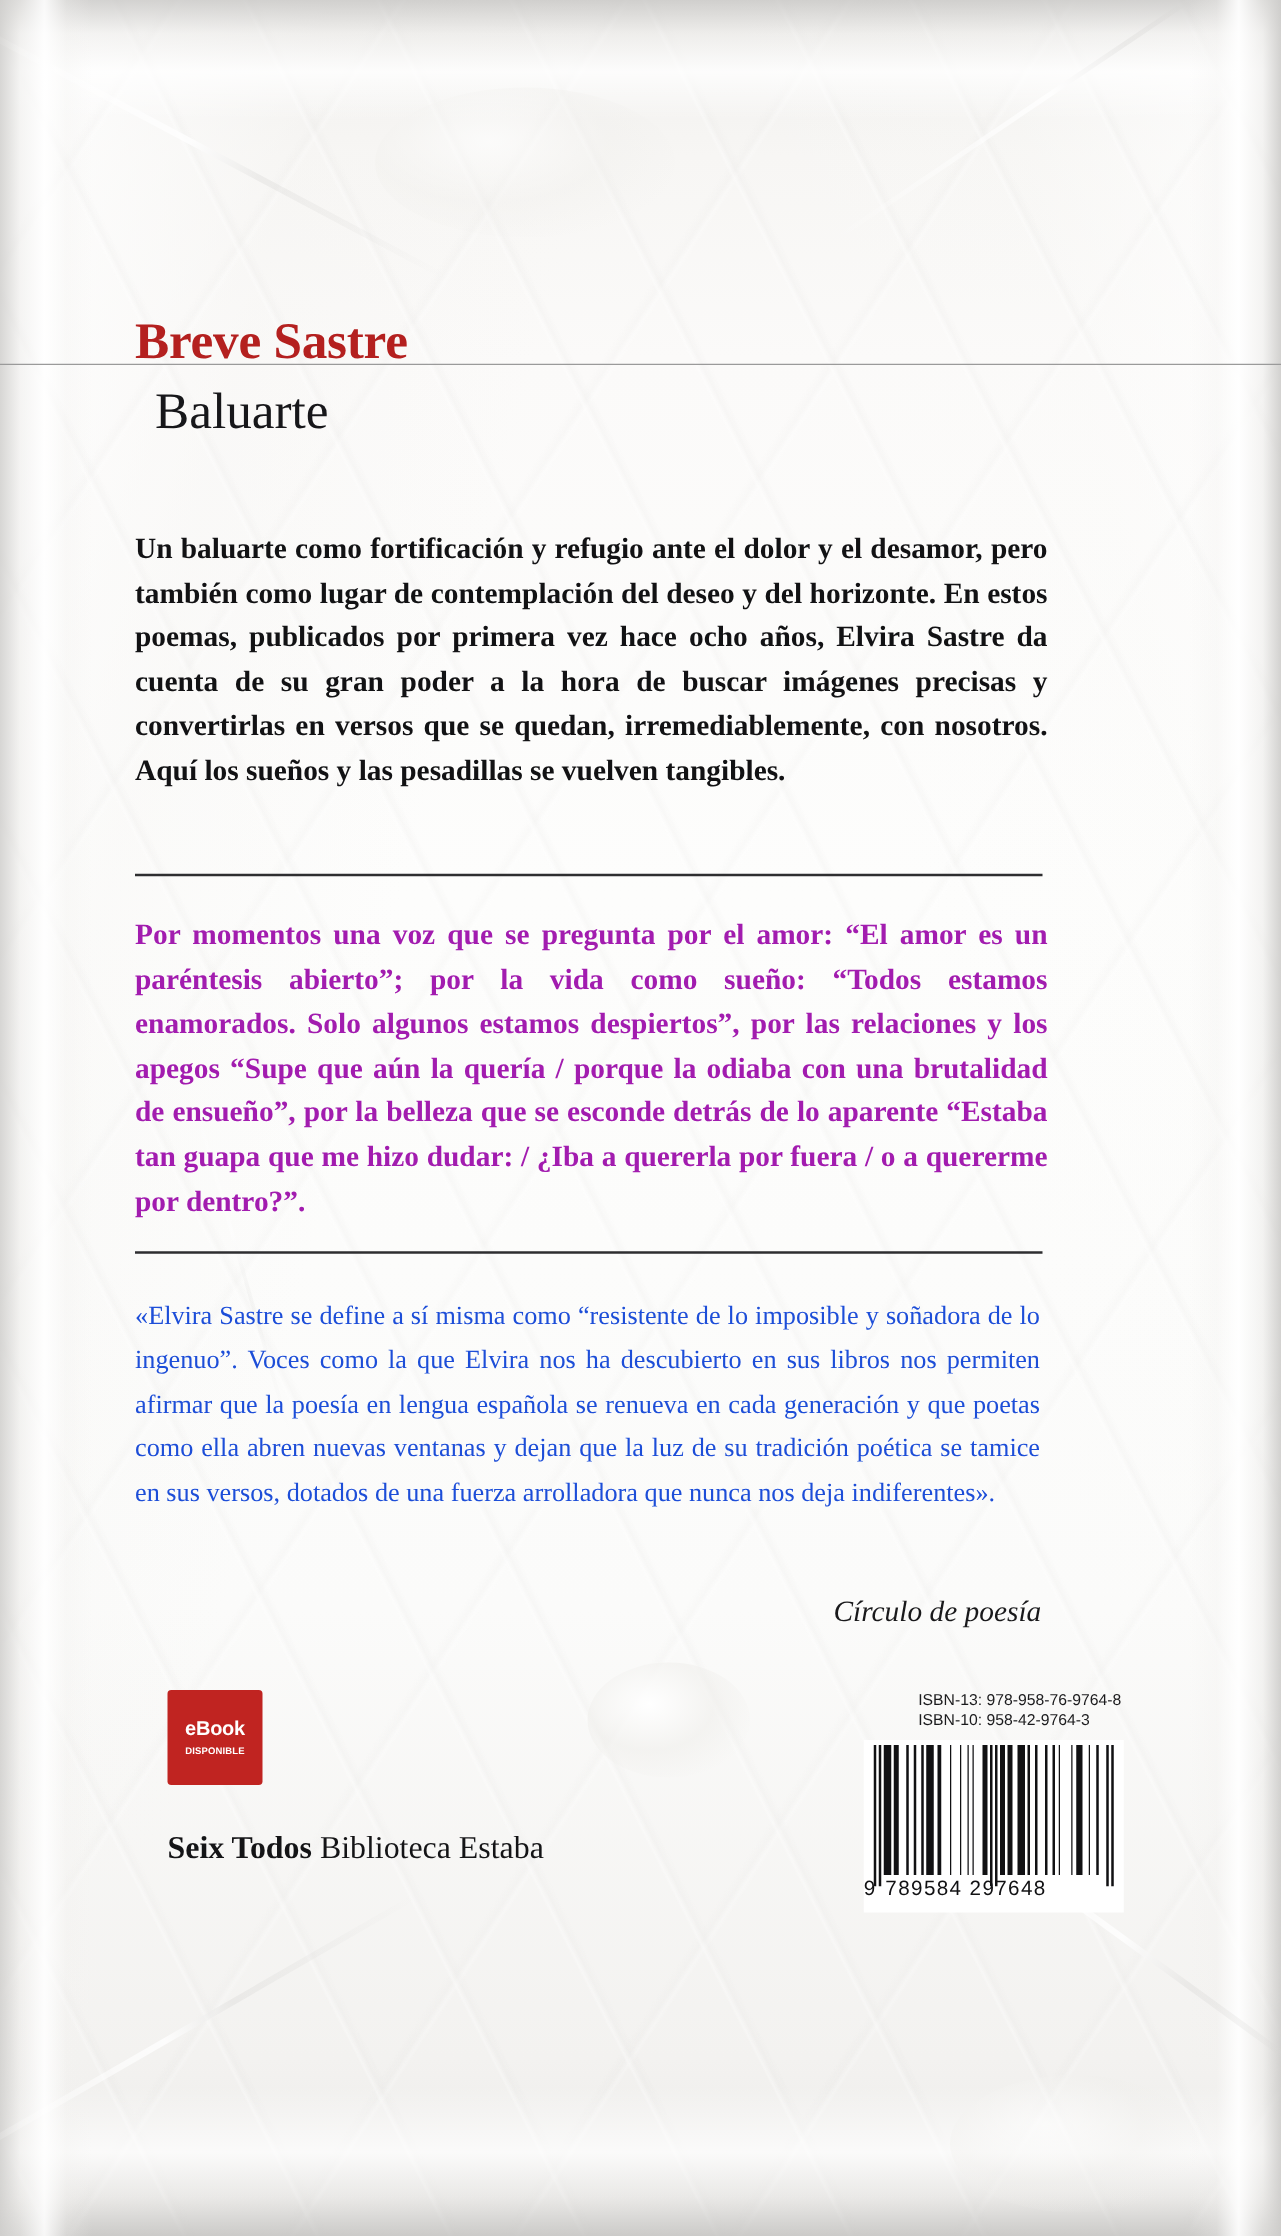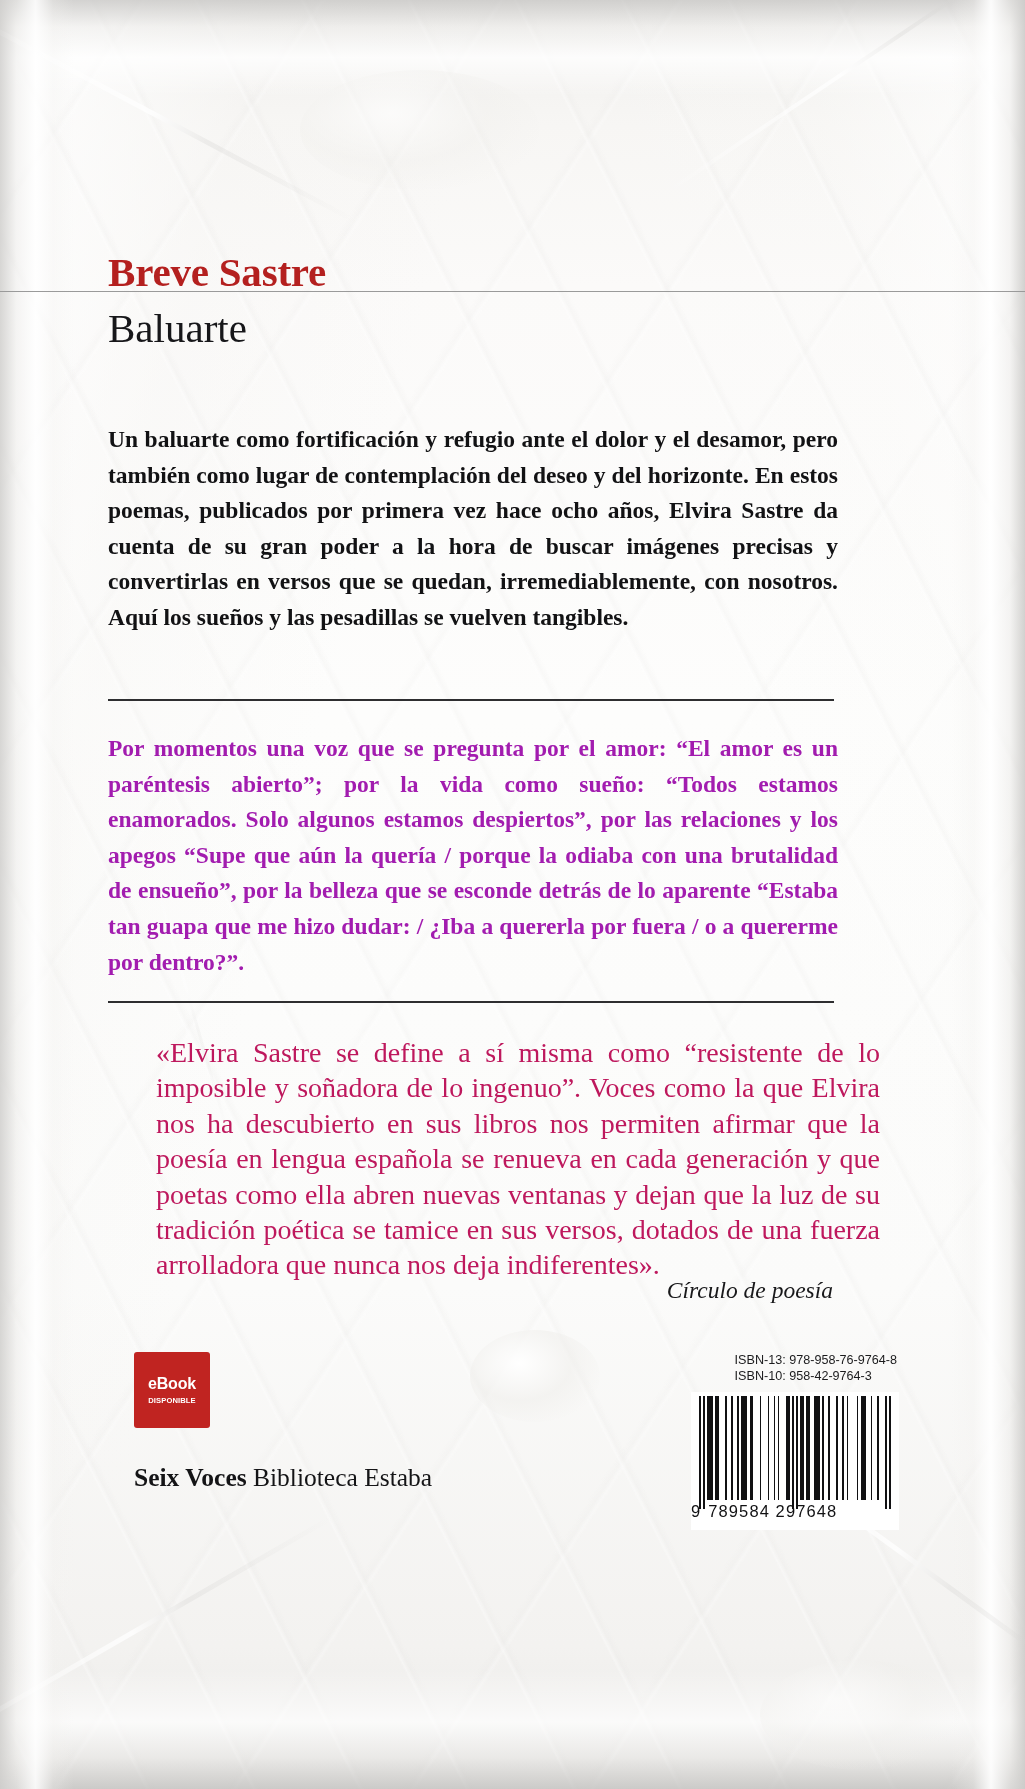--- a/index.html
+++ b/index.html
@@ -102,21 +102,21 @@
     top: 252px;
     color: #b4201f;
     font-weight: bold;
     font-size: 41px;
     letter-spacing: -0.2px;
     line-height: 1;
     white-space: nowrap;
   }
   .booktitle {
     position: absolute;
-    left: 108px;
+    left: 124px;
     top: 306px;
     color: #17171a;
     font-size: 41px;
     line-height: 1.12;
     white-space: nowrap;
   }
 
   .blurb {
     position: absolute;
     left: 108px;
@@ -150,25 +150,24 @@
     line-height: 35.6px;
     color: #a21caf;
     text-align: justify;
   }
 
   .review {
     position: absolute;
     left: 108px;
     top: 1035px;
     width: 724px;
-    font-size: 28px;
+    font-size: 21px;
     line-height: 35.4px;
-    color: #be185d;
+    color: #1d4ed8;
     text-align: justify;
-    margin-left: 48px;
   }
 
   .attribution {
     position: absolute;
     right: 192px;
     top: 1277px;
     font-style: italic;
     font-size: 23.5px;
     color: #19191b;
     white-space: nowrap;
@@ -307,21 +306,21 @@
     <div class="review">«Elvira Sastre se define a sí misma como “resistente de lo imposible y soñadora de lo ingenuo”. Voces como la que Elvira nos ha descubierto en sus libros nos permiten afirmar que la poesía en lengua española se renueva en cada generación y que poetas como ella abren nuevas ventanas y dejan que la luz de su tradición poética se tamice en sus versos, dotados de una fuerza arrolladora que nunca nos deja indiferentes».</div>
 
     <div class="attribution">Círculo de poesía</div>
 
     <div class="ebook-badge">
       <span class="eb-main">eBook</span>
       <span class="eb-sub">DISPONIBLE</span>
     </div>
 
     <div class="imprint">
-      <span class="strong">Seix Voces</span><span>&nbsp;</span><span class="light">Biblioteca Estaba</span>
+      <span class="strong">Seix Todos</span><span>&nbsp;</span><span class="light">Biblioteca Estaba</span>
     </div>
 
     <div class="isbn-lines">
       <div>ISBN-13: 978-958-76-9764-8</div>
       <div>ISBN-10: 958-42-9764-3</div>
     </div>
 
     <div class="barcode-box">
       <div class="barcode-bars" id="bars">
           <i class="g" style="left: 0px; width: 1.67105px;"></i>

